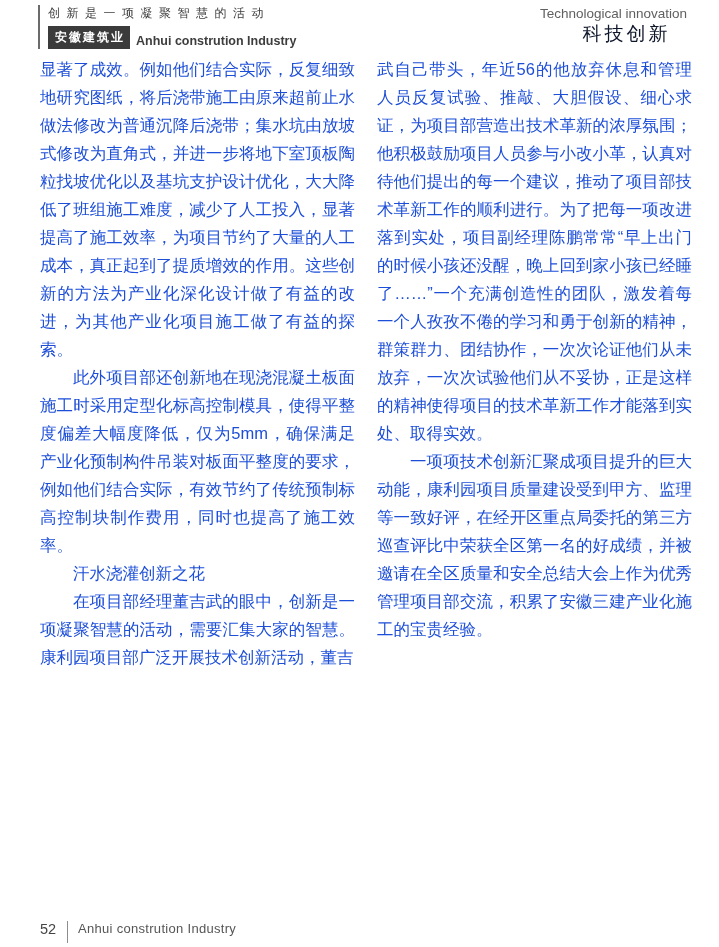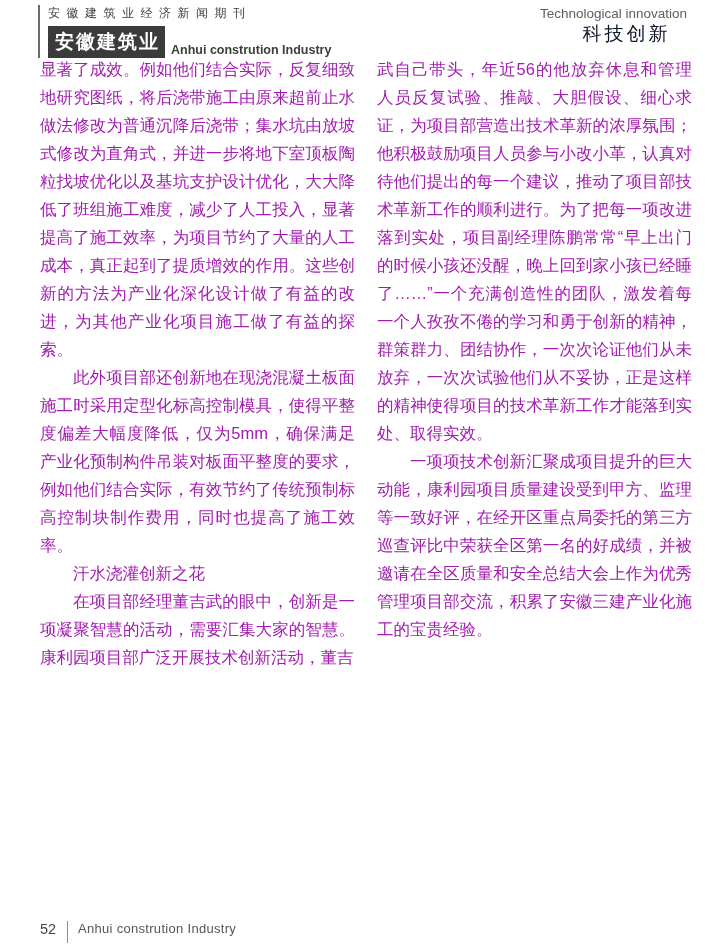--- a/index.html
+++ b/index.html
@@ -30,21 +30,21 @@
   }
   .logo-row {
     display: flex;
     align-items: flex-end;
     margin-top: 4px;
   }
   .logo-box {
     background: #3b3b3b;
     color: #ffffff;
     font-weight: bold;
-    font-size: 19px;
+    font-size: 12px;
     letter-spacing: 2px;
     padding: 3px 5px 3px 7px;
     white-space: nowrap;
   }
   .logo-en {
     font-weight: bold;
     font-size: 12.5px;
     color: #3d3d3d;
     margin-left: 6px;
     padding-bottom: 1px;
@@ -85,21 +85,21 @@
     left: 40px;
     width: 652px;
     display: flex;
     gap: 22px;
   }
   .column { width: 315px; }
   .column p {
     margin: 0;
     font-size: 16.5px;
     line-height: 28px;
-    color: #a21caf;
+    color: #1d4ed8;
     text-align: justify;
     text-justify: inter-ideograph;
     word-break: break-all;
     overflow-wrap: break-word;
   }
   .column p.indent { text-indent: 33px; }
   .column p.heading { text-indent: 33px; font-weight: normal; }
   .column p.byline { text-align: right; text-indent: 0; padding-right: 2px; }
 
   
@@ -126,21 +126,21 @@
     color: #565656;
     letter-spacing: 0.3px;
   }
 </style>
 </head>
 <body>
 
 <div class="page">
 
   <div class="header-left">
-    <div class="journal-line">安徽建筑业经济新闻期刊</div>
+    <div class="journal-line">创新是一项凝聚智慧的活动</div>
     <div class="logo-row">
       <span class="logo-box">安徽建筑业</span>
       <span class="logo-en">Anhui constrution Industry</span>
     </div>
   </div>
 
   <div class="header-right">
     <span class="section-en">Technological innovation</span>
     <span class="header-vdivider"></span>
     <span class="section-cn">科技创新</span>

